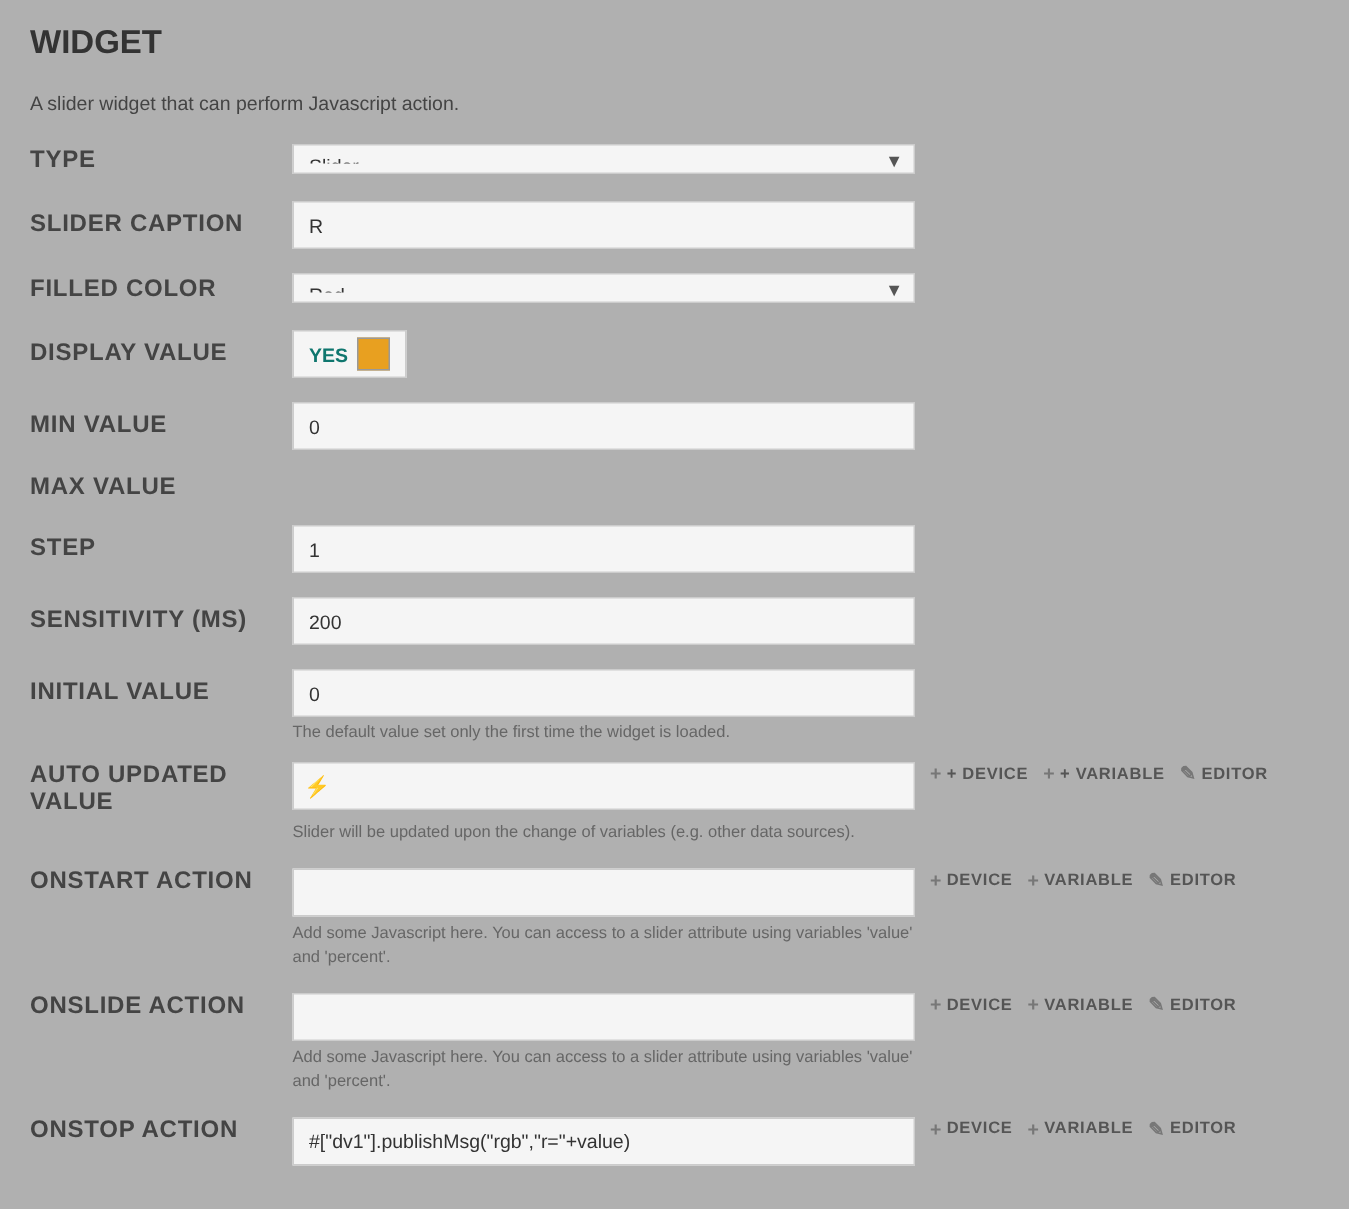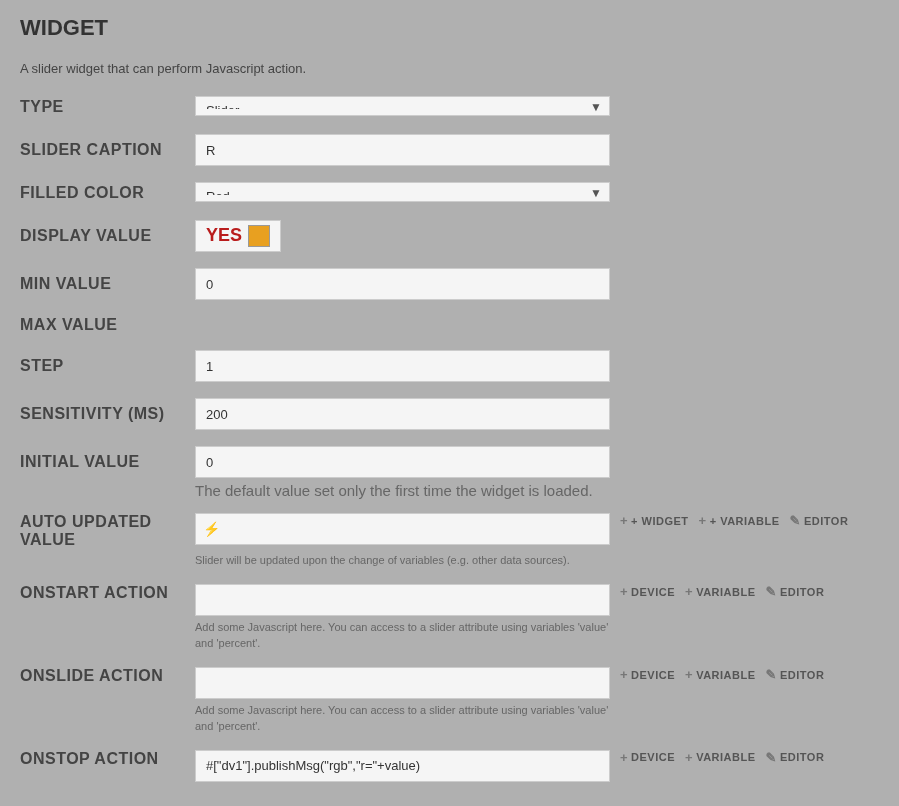--- a/index.html
+++ b/index.html
@@ -77,27 +77,27 @@
       pointer-events: none;
       color: #555;
       font-size: 12px;
     }
     .display-value-row {
       display: flex;
       align-items: center;
     }
     .yes-btn {
       display: inline-flex;
-      align-items: flex-start;
+      align-items: center;
       background: #f5f5f5;
       border: 1px solid #ccc;
       padding: 4px 10px;
-      font-size: 18px;
+      font-size: 13px;
       font-weight: bold;
-      color: #b91c1c;
+      color: #0f766e;
       cursor: pointer;
       height: 32px;
     }
     .color-swatch {
       display: inline-block;
       width: 22px;
       height: 22px;
       background: #e8a020;
       margin-left: 6px;
       border: 1px solid #999;
@@ -154,21 +154,21 @@
       max-width: 415px;
       line-height: 1.4;
     }
     .form-row-with-hint {
       margin-bottom: 4px;
     }
     .mb-section {
       margin-bottom: 16px;
     }
     .initial-value-hint {
-      font-size: 15px;
+      font-size: 11px;
       color: #666;
       margin-top: 2px;
       margin-left: 175px;
       margin-bottom: 14px;
     }
   </style>
 </head>
 <body>
 
 <h1>WIDGET</h1>
@@ -255,21 +255,21 @@
 <div class="mb-section">
   <div class="action-row form-row-with-hint">
     <div class="form-label">AUTO UPDATED VALUE</div>
     <div class="action-input-wrapper" style="position: relative;">
       <span style="position: absolute; left: 8px; top: 50%; transform: translateY(-50%); color: rgb(74, 144, 217); font-size: 14px; pointer-events: none;">⚡</span><input type="text" value="" style="padding-left: 26px; background-image: none;">
       
     </div>
     <div class="action-buttons">
       <button class="action-btn">
         <span class="btn-icon">+</span>
-        <span>+ WIDGET</span>
+        <span>+ DEVICE</span>
       </button>
       <button class="action-btn">
         <span class="btn-icon">+</span>
         <span>+ VARIABLE</span>
       </button>
       <button class="action-btn">
         <span class="btn-icon">✎</span>
         <span> EDITOR</span>
       </button>
     </div>

